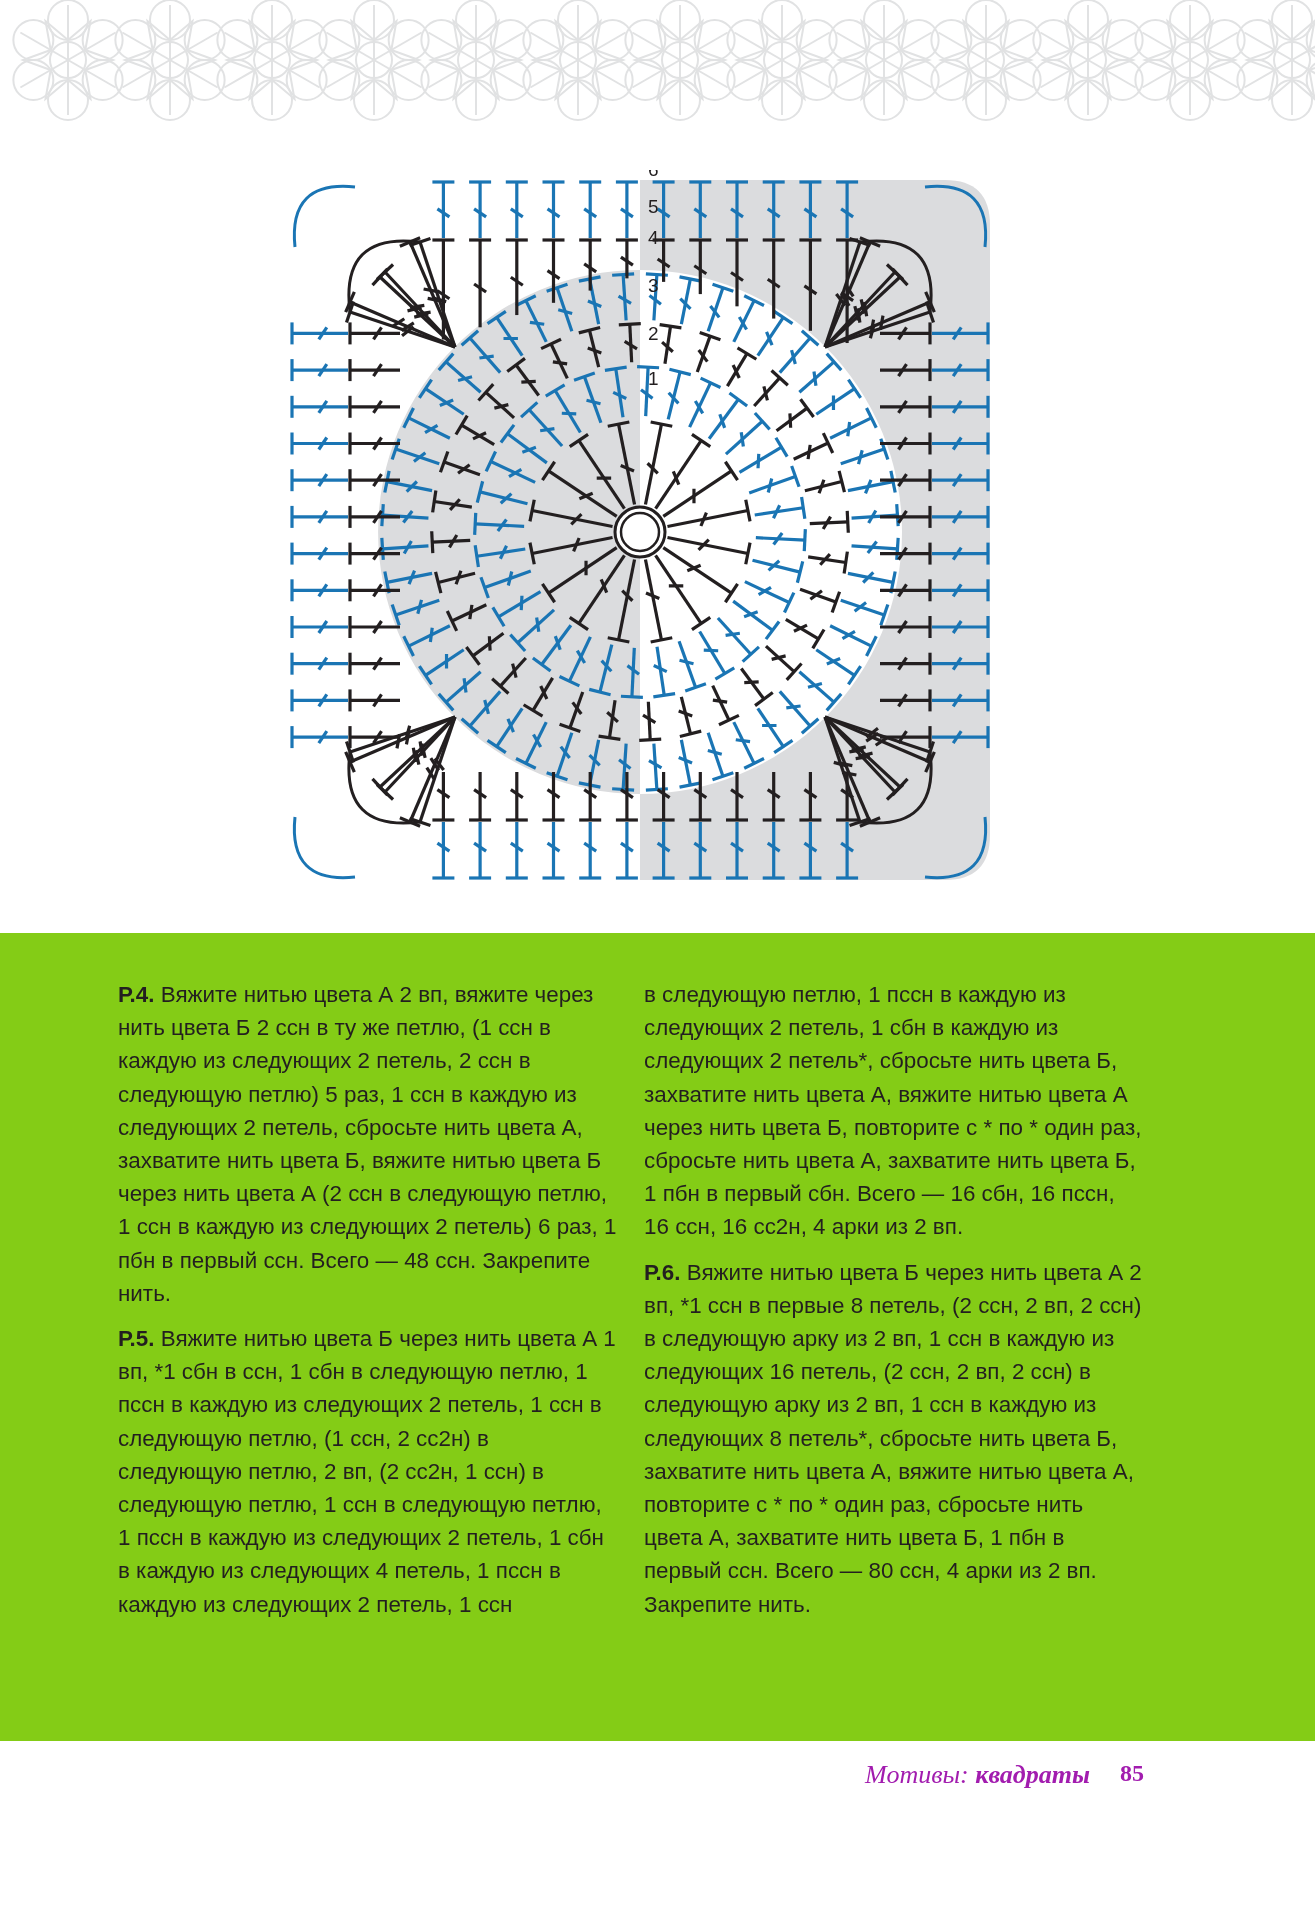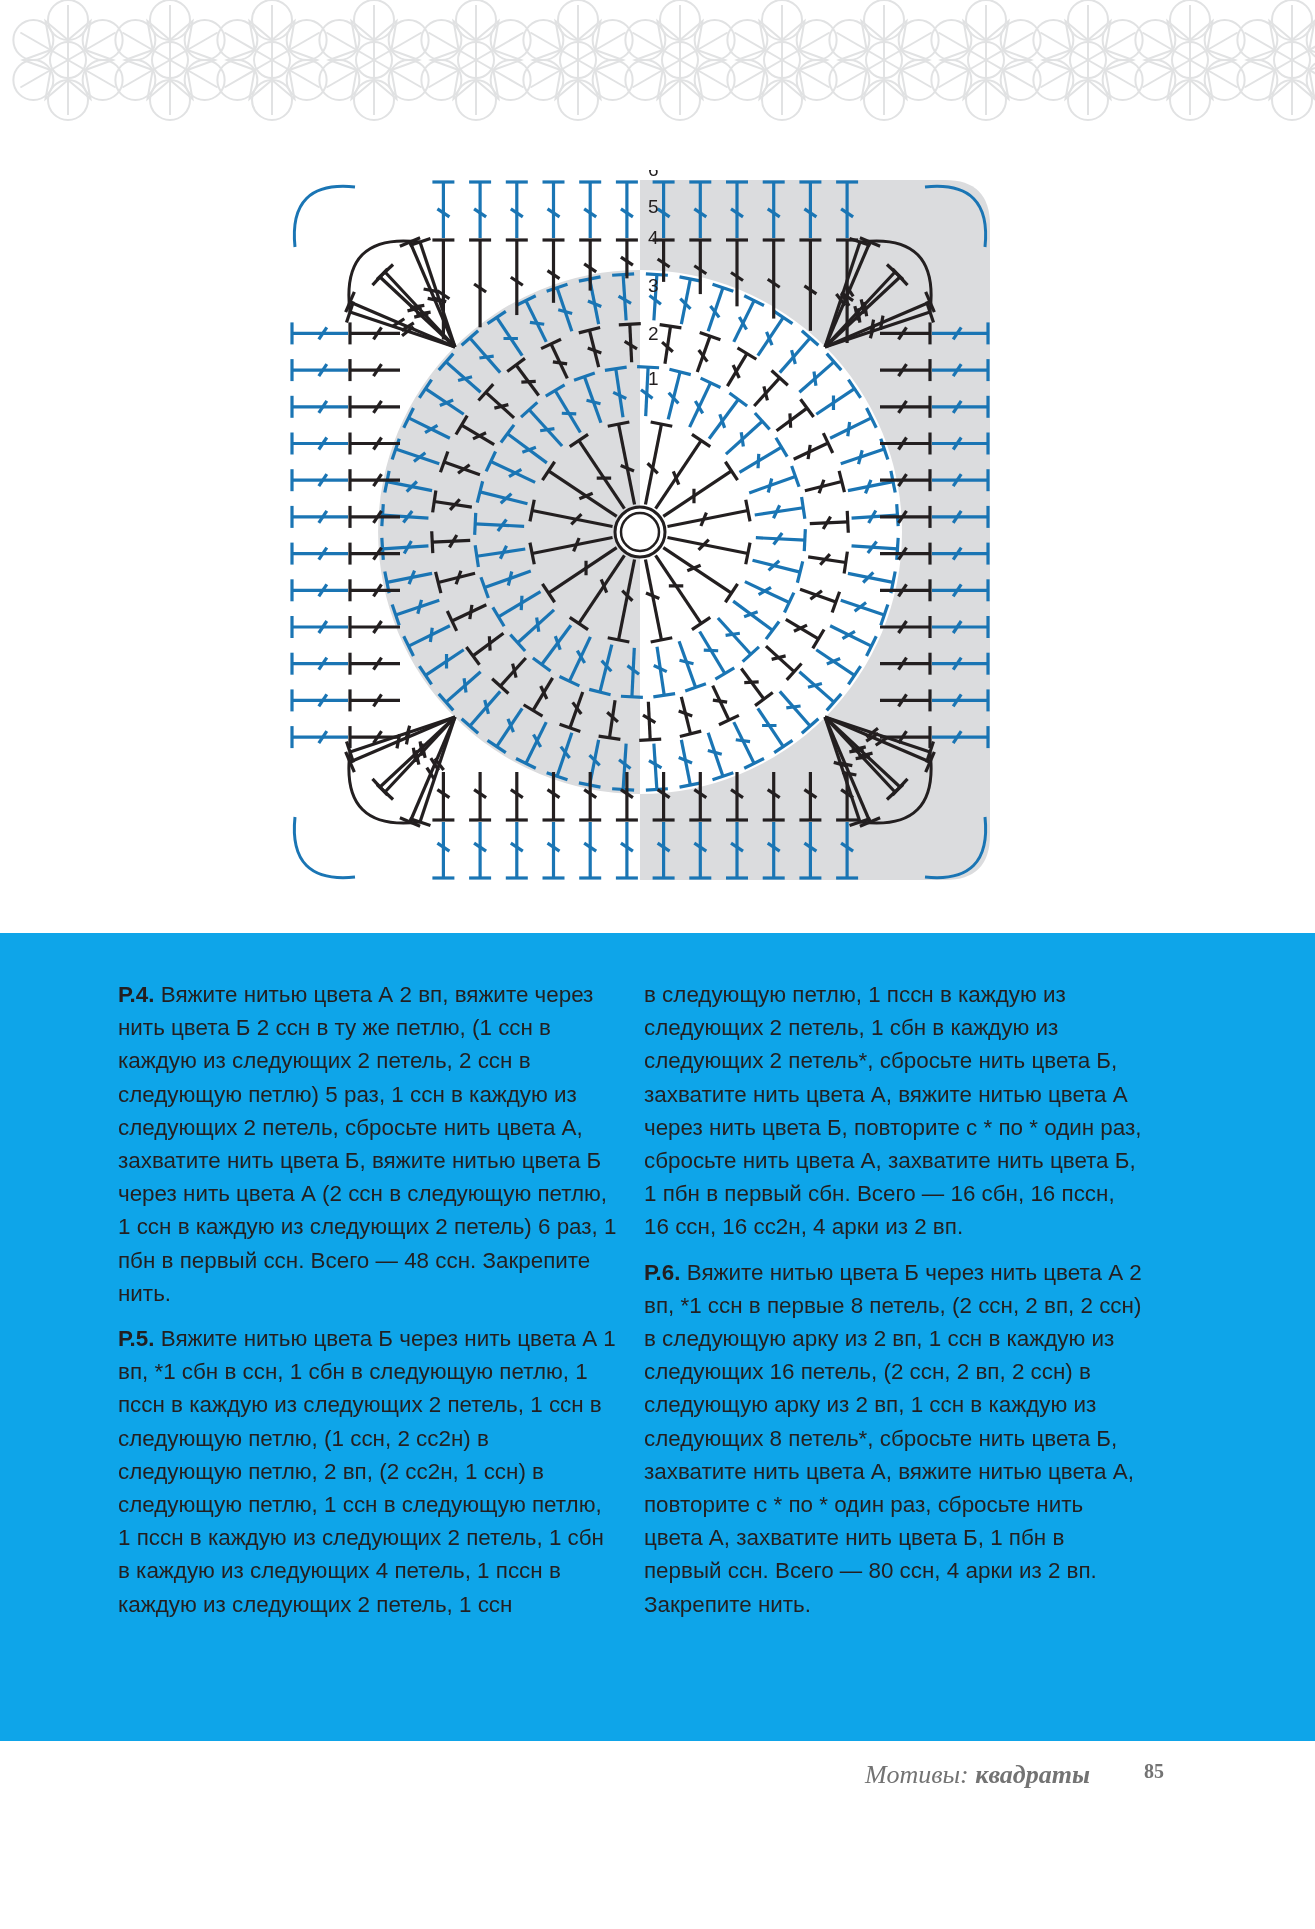--- a/index.html
+++ b/index.html
@@ -1,28 +1,28 @@
 <!DOCTYPE html>
 <html><head>
 <meta charset="utf-8">
 <style>
   html,body{margin:0;padding:0;}
   body{width:1315px;height:1929px;background:#ffffff;position:relative;overflow:hidden;font-family:"Liberation Sans",sans-serif;}
   #header-band{position:absolute;left:0;top:0;width:1315px;height:126px;}
   #chart-wrap{position:absolute;left:280px;top:170px;width:720px;height:720px;}
-  #panel{position:absolute;left:0;top:933px;width:1315px;height:808px;background:#0ea5e9;}
+  #panel{position:absolute;left:0;top:933px;width:1315px;height:808px;background:#84cc16;}
   .col{position:absolute;top:45px;width:500px;font-size:22.4px;line-height:33.2px;color:#231f20;}
   .col p{margin:0 0 12px 0;}
   .col .rl{font-weight:bold;}
   #col-left{left:118px;}
   #col-right{left:644px;}
-  #footer{position:absolute;top:1760px;left:828px;width:340px;height:30px;font-family:"Liberation Serif",serif;color:#737373;}
+  #footer{position:absolute;top:1760px;left:828px;width:340px;height:30px;font-family:"Liberation Serif",serif;color:#a21caf;}
   #footer .sec{position:absolute;right:78px;top:0;font-size:26px;font-style:italic;}
   #footer .sec b{font-weight:bold;}
-  #footer .pg{position:absolute;right:4px;top:0;font-size:20px;font-weight:bold;}
+  #footer .pg{position:absolute;right:24px;top:0;font-size:24px;font-weight:bold;}
 </style>
 </head>
 <body>
 
 <svg id="header-band" viewBox="0 0 1315 126">
     <g stroke="#e1e2e3" stroke-width="2" fill="none">
       <circle cx="68" cy="20" r="20"></circle>
       <line x1="68" y1="60" x2="68" y2="5"></line>
       <polyline points="68,40 90.5,21.02885682970026 85.32050807568876,50"></polyline>
       <circle cx="102.64101615137754" cy="40" r="20"></circle>

